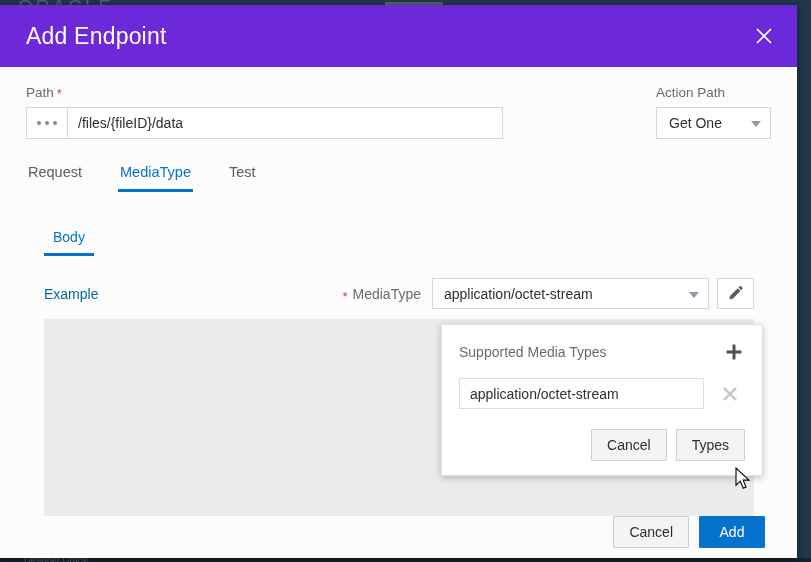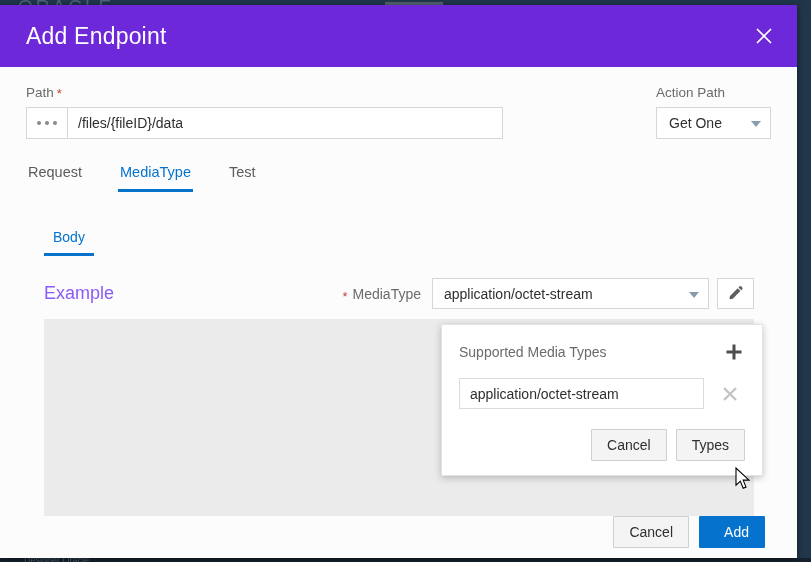--- a/index.html
+++ b/index.html
@@ -221,22 +221,22 @@
   }
 
   
   #example-row {
     display: flex;
     align-items: center;
     margin-top: 22px;
     padding: 0 17px 0 18px;
   }
   #example-label {
-    font-size: 18px;
-    color: #8b5cf6;
+    font-size: 14px;
+    color: #0369a1;
   }
   #mediatype-group {
     margin-left: auto;
     display: flex;
     align-items: center;
   }
   #mediatype-label {
     font-size: 14px;
     color: #6b6b6b;
     margin-right: 11px;
@@ -276,21 +276,20 @@
     height: 32px;
     min-width: 66px;
     padding: 0 15px;
     font-size: 14px;
     font-family: "Liberation Sans", sans-serif;
     border: 1px solid #cfcfcf;
     background: #f4f4f4;
     color: #2f2f2f;
     cursor: pointer;
     border-radius: 1px;
-    text-align: right;
   }
   .btn-primary {
     background: #0572ce;
     border-color: #0572ce;
     color: #fff;
   }
 
   
   #media-popover {
     position: absolute;

